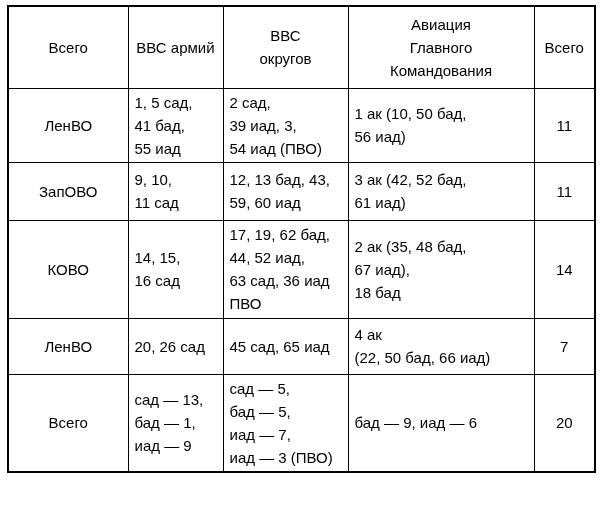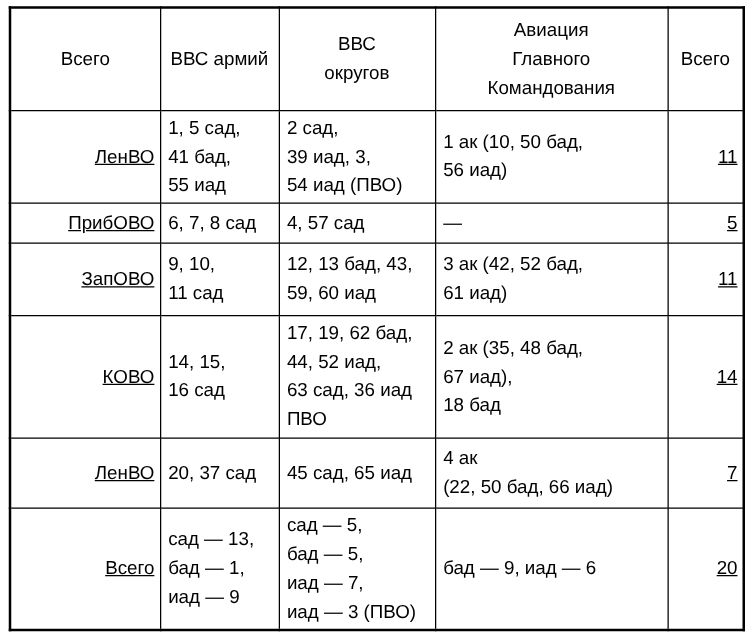--- a/index.html
+++ b/index.html
@@ -32,21 +32,21 @@
     font-size: 15px;
     line-height: 23px;
     font-weight: normal;
     vertical-align: middle;
     white-space: pre-line;
     padding: 2px 4px;
     color: #000000;
     overflow: hidden;
   }
   .tbl th { text-align: center; }
-  td.cell-center { text-align: right; text-decoration: underline; }
+  td.cell-center { text-align: center; }
   td.cell-left { text-align: left; padding-left: 6px; }
   tr.r-header { height: 82px; }
   tr.r-0 { height: 71px; }
   tr.r-1 { height: 32px; }
   tr.r-2 { height: 58px; }
   tr.r-3 { height: 98px; }
   tr.r-4 { height: 56px; }
   tr.r-5 { height: 97px; }
   col.c-0 { width: 120px; }
   col.c-1 { width: 95px; }
@@ -84,27 +84,20 @@
         <td class="cell-left">1, 5 сад,
 41 бад,
 55 иад</td>
         <td class="cell-left">2 сад,
 39 иад, 3,
 54 иад (ПВО)</td>
         <td class="cell-left">1 ак (10, 50 бад,
 56 иад)</td>
         <td class="cell-center">11</td>
       </tr>
-      <tr class="r-1">
-        <td class="cell-center">ПрибОВО</td>
-        <td class="cell-left">6, 7, 8 сад</td>
-        <td class="cell-left">4, 57 сад</td>
-        <td class="cell-left">—</td>
-        <td class="cell-center">5</td>
-      </tr>
       <tr class="r-2">
         <td class="cell-center">ЗапОВО</td>
         <td class="cell-left">9, 10,
 11 сад</td>
         <td class="cell-left">12, 13 бад, 43,
 59, 60 иад</td>
         <td class="cell-left">3 ак (42, 52 бад,
 61 иад)</td>
         <td class="cell-center">11</td>
       </tr>
@@ -116,21 +109,21 @@
 44, 52 иад,
 63 сад, 36 иад
 ПВО</td>
         <td class="cell-left">2 ак (35, 48 бад,
 67 иад),
 18 бад</td>
         <td class="cell-center">14</td>
       </tr>
       <tr class="r-4">
         <td class="cell-center">ЛенВО</td>
-        <td class="cell-left">20, 37 сад</td>
+        <td class="cell-left">20, 26 сад</td>
         <td class="cell-left">45 сад, 65 иад</td>
         <td class="cell-left">4 ак
 (22, 50 бад, 66 иад)</td>
         <td class="cell-center">7</td>
       </tr>
       <tr class="r-5">
         <td class="cell-center">Всего</td>
         <td class="cell-left">сад — 13,
 бад — 1,
 иад — 9</td>

